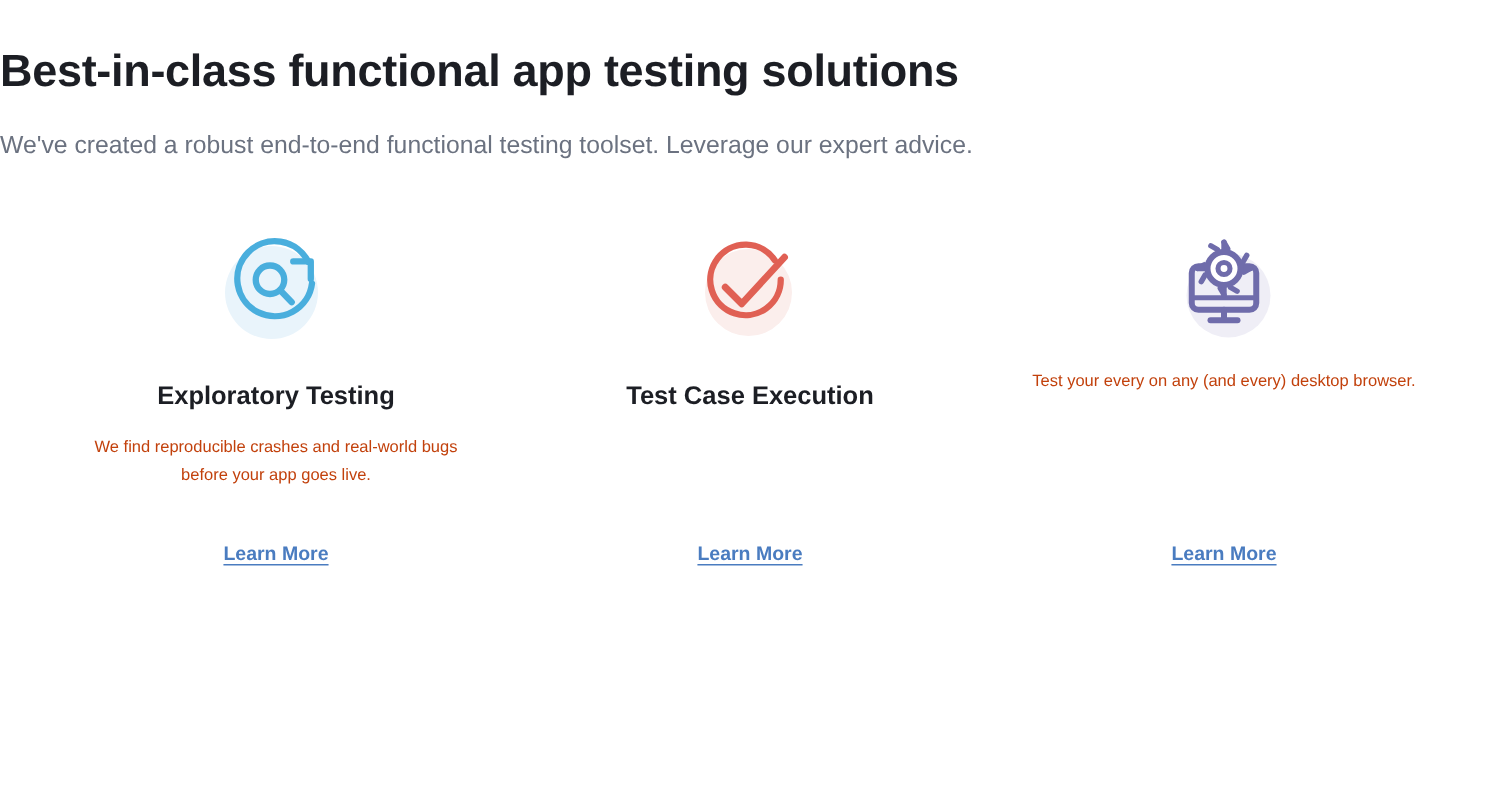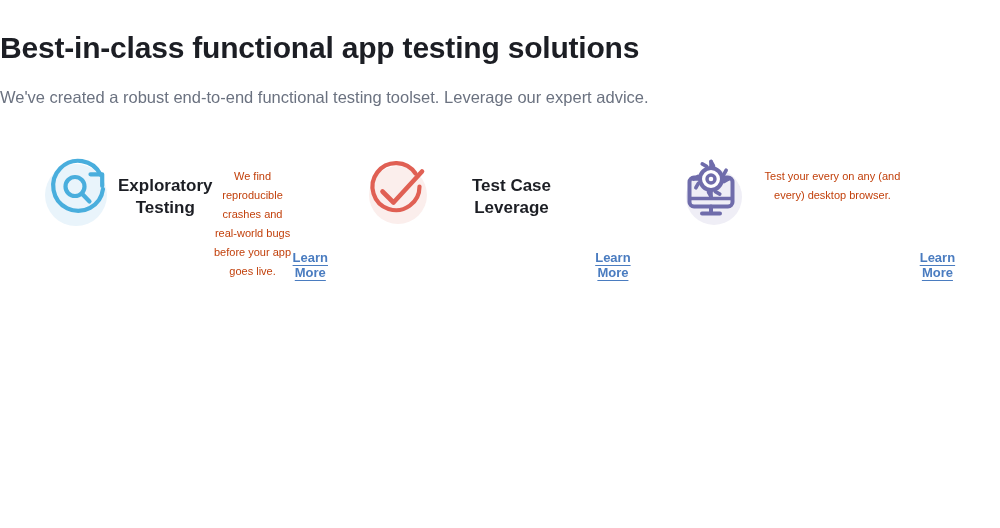--- a/index.html
+++ b/index.html
@@ -40,22 +40,22 @@
   .cards {
     display: flex;
     width: 948px;
     margin: 0 auto;
     padding-top: 44px;
     box-sizing: border-box;
   }
   .card {
     flex: 1 1 0;
     display: flex;
-    flex-direction: row;
-    align-items: flex-start;
+    flex-direction: column;
+    align-items: center;
     text-align: center;
     padding: 0 14px;
     box-sizing: border-box;
   }
   .card-icon {
     width: 96px;
     height: 78px;
     display: flex;
     align-items: center;
     justify-content: center;
@@ -124,21 +124,21 @@
     </div>
 
     <div class="card">
       <div class="card-icon">
         <svg width="78" height="78" viewBox="0 0 78 78" aria-hidden="true">
           <circle cx="38" cy="42" r="29" fill="#fbeeec"></circle>
           <path d="M55.5 20.5 A23.5 23.5 0 1 0 59.5 33.5" fill="none" stroke="#e06054" stroke-width="4.2" stroke-linecap="round"></path>
           <path d="M22.5 38.5 L33.5 49.5 L62 18.5" fill="none" stroke="#e06054" stroke-width="4.6" stroke-linecap="round" stroke-linejoin="round"></path>
         </svg>
       </div>
-      <h2 class="card-title">Test Case Leverage</h2>
+      <h2 class="card-title">Test Case Execution</h2>
       <div class="link-row">
         <a class="card-link" href="#">Learn More</a>
       </div>
     </div>
 
     <div class="card">
       <div class="card-icon">
         <svg width="78" height="78" viewBox="0 0 78 78" aria-hidden="true">
           <circle cx="42" cy="44" r="28" fill="#efeef6"></circle>
           <path d="M22 24.5 h34 a4.5 4.5 0 0 1 4.5 4.5 v20 a4.5 4.5 0 0 1 -4.5 4.5 h-34

